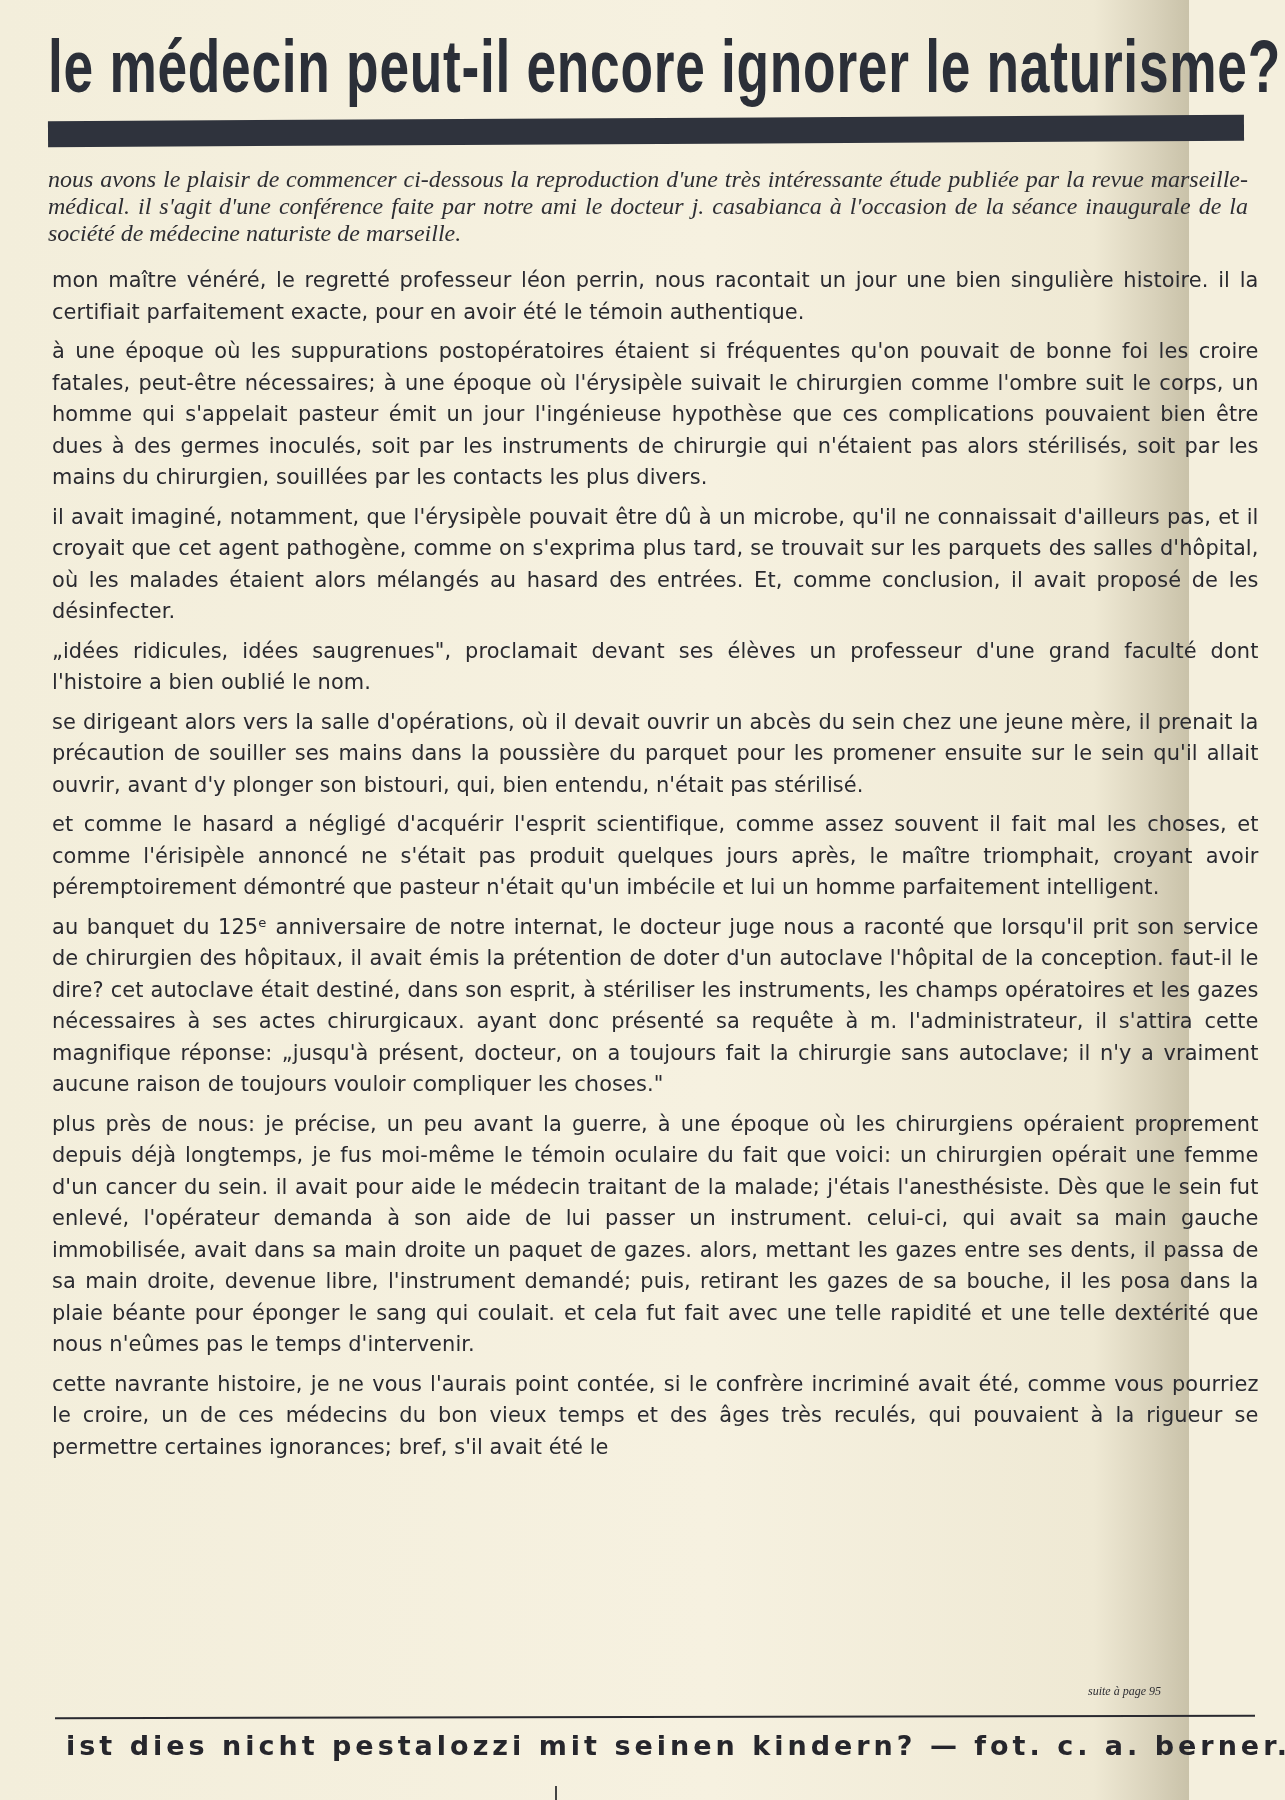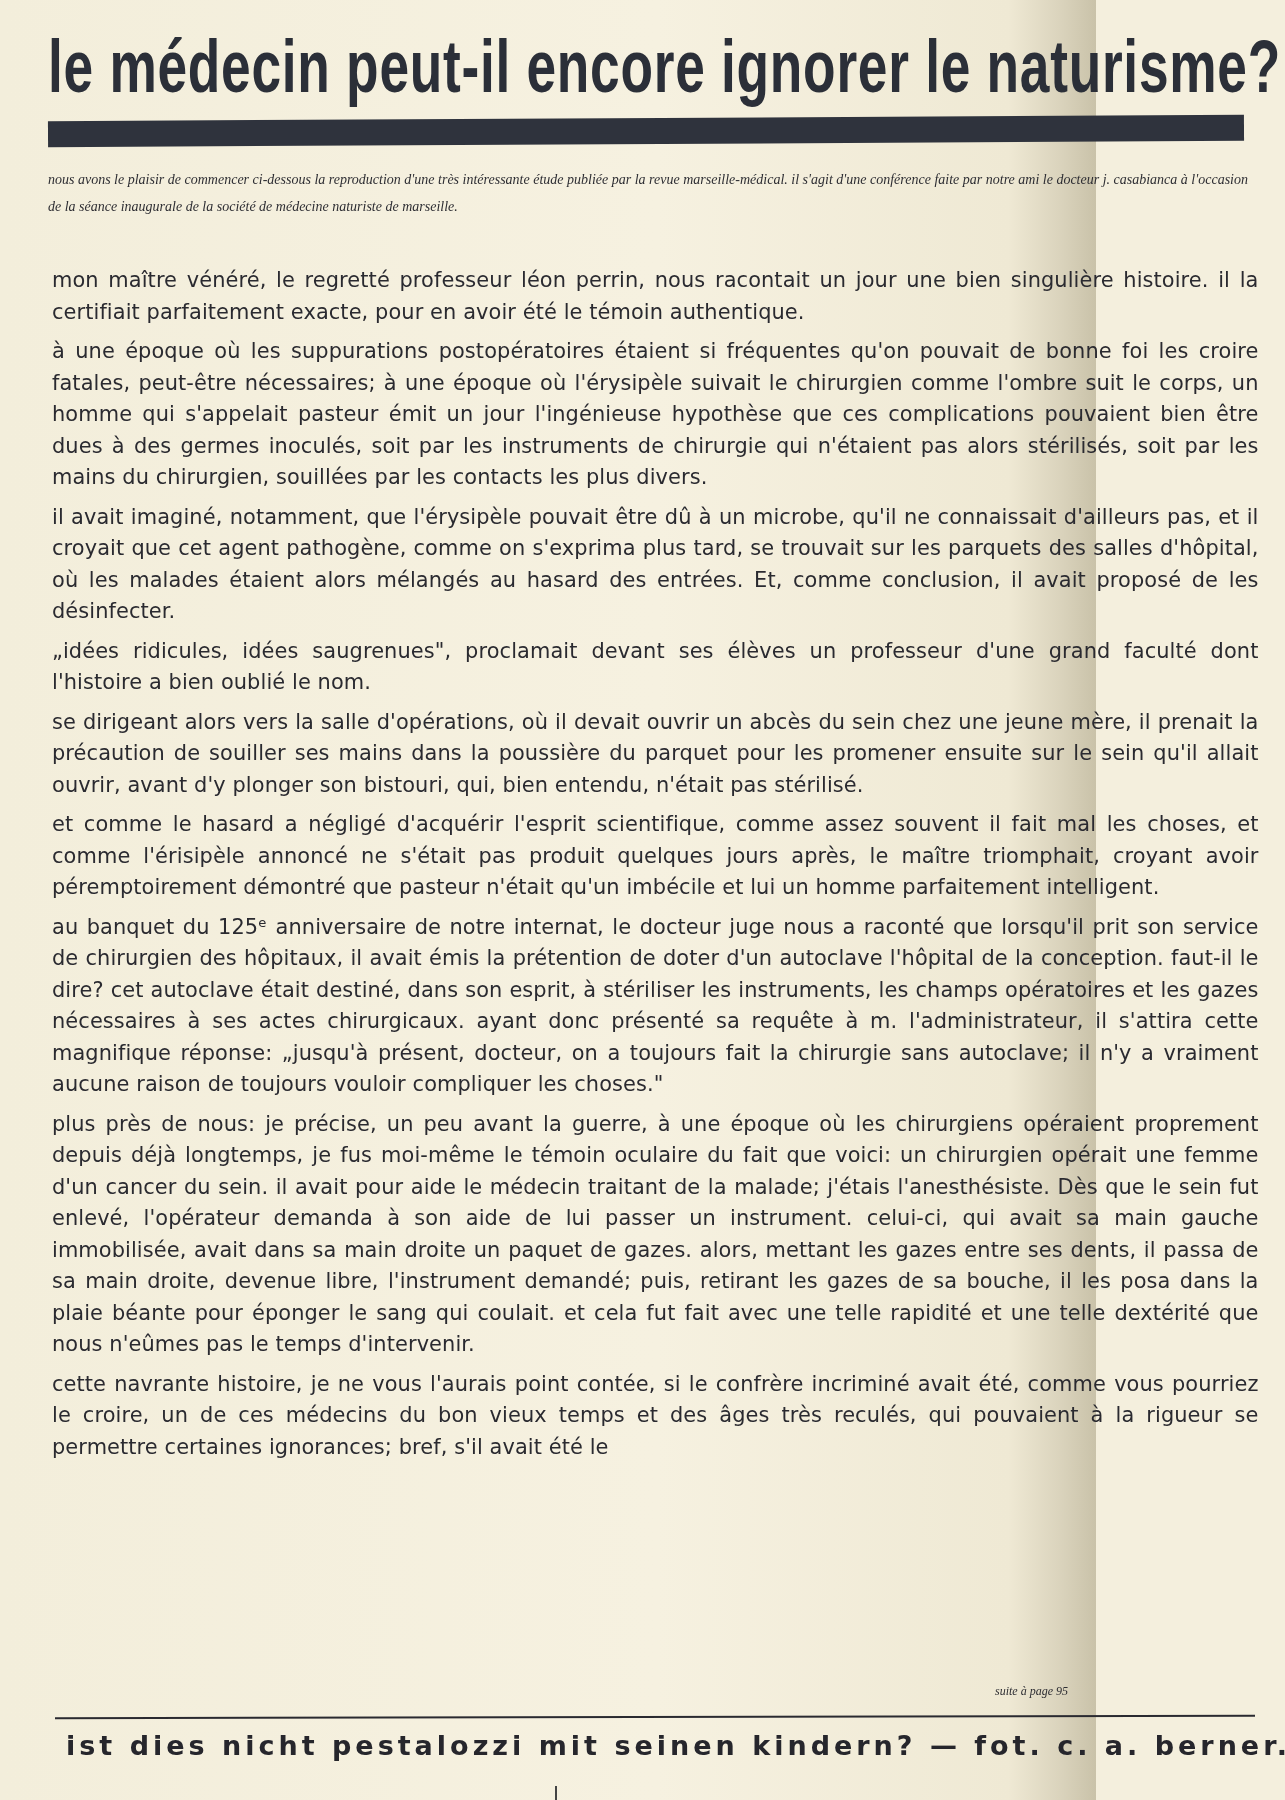--- a/index.html
+++ b/index.html
@@ -2,35 +2,35 @@
 <html><head>
 <meta charset="utf-8">
 <style>
   html, body { margin: 0; padding: 0; }
   body {
     width: 1285px; height: 1800px; overflow: hidden;
     background: #f4efdd;
     color: #2a2a2e;
     position: relative;
   }
-  .page { position: absolute; left: 0; top: 0; width: 1096px; height: 1800px;
+  .page { position: absolute; left: 0; top: 0; width: 1189px; height: 1800px;
     background: linear-gradient(90deg, #f3eedb 0%, #f6f1e0 60%, #efe9d4 92%, #d9d2bb 97%, #c9c2a9 100%); }
   .title {
     position: absolute; left: 48px; top: 22px; width: 1200px;
     font-family: "Liberation Sans", sans-serif; font-weight: bold;
     font-size: 74px; line-height: 90px; color: #2b2f38;
     transform: scaleX(0.72); transform-origin: left top;
     white-space: nowrap; letter-spacing: 1px;
   }
   .title-bar { position: absolute; left: 48px; top: 118px; width: 1196px; height: 26px;
     background: #2f333d; transform: rotate(-0.3deg); }
   .intro {
     position: absolute; left: 48px; top: 166px; width: 1200px;
     font-family: "Liberation Serif", serif; font-style: italic;
-    font-size: 14px; line-height: 27px; color: #2e2e33;
+    font-size: 24px; line-height: 27px; color: #2e2e33;
     text-align: justify;
   }
   .body {
     position: absolute; left: 52px; top: 264px; width: 1206px;
     font-family: "DejaVu Sans", sans-serif; font-size: 22px; line-height: 31.5px;
     color: #2a2a30; text-align: justify; letter-spacing: 0.1px;
     transform: scaleX(0.95); transform-origin: left top;
   }
   .body p { margin: 0 0 8px 0; width: 1270px; }
   .continued {

